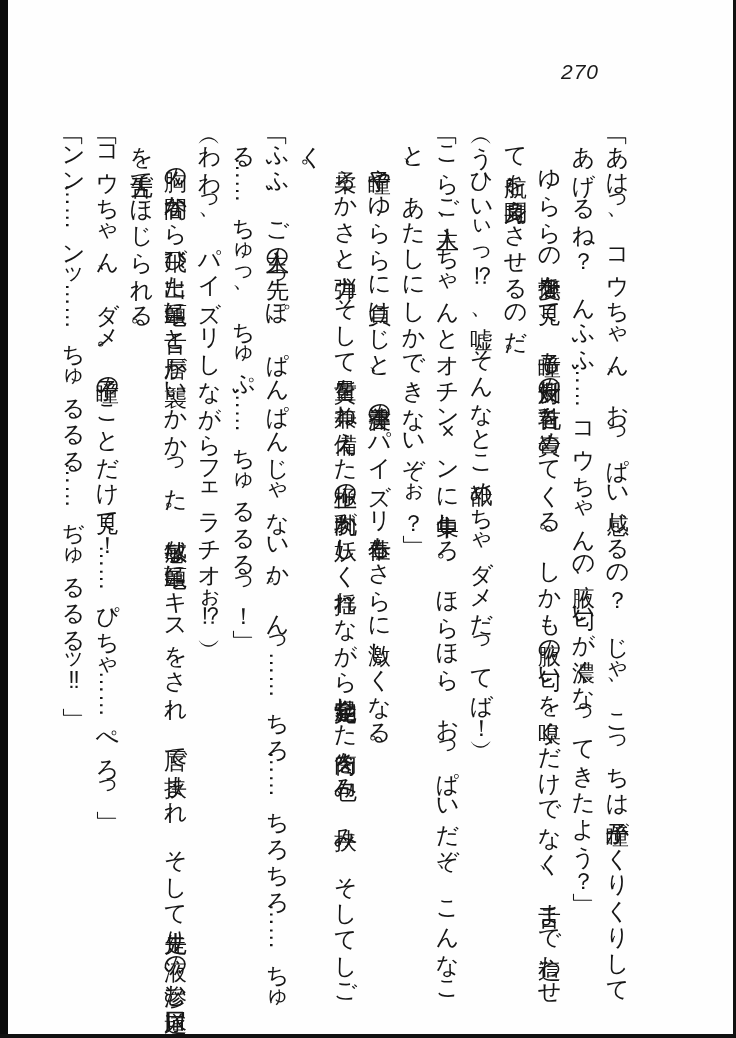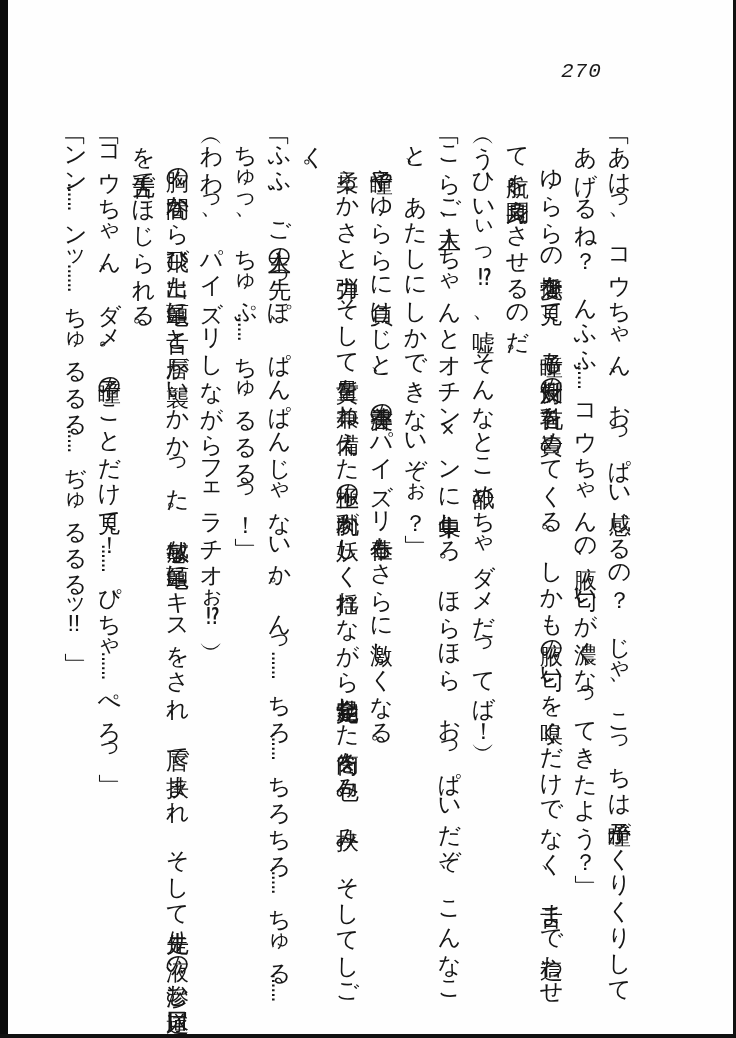--- a/index.html
+++ b/index.html
@@ -8,21 +8,21 @@
     width: 736px;
     height: 1038px;
     background: #ffffff;
     overflow: hidden;
   }
   #page {
     position: relative;
     width: 736px;
     height: 1038px;
     background: #fefefe;
-    font-family: Liberation Mono, monospace;
+    font-family: Liberation Sans, sans-serif;
     color: #161616;
   }
   
   .border-left {
     position: absolute;
     left: 0; top: 0;
     width: 8px; height: 1038px;
     background: #0c0c0c;
   }
   .border-right {

